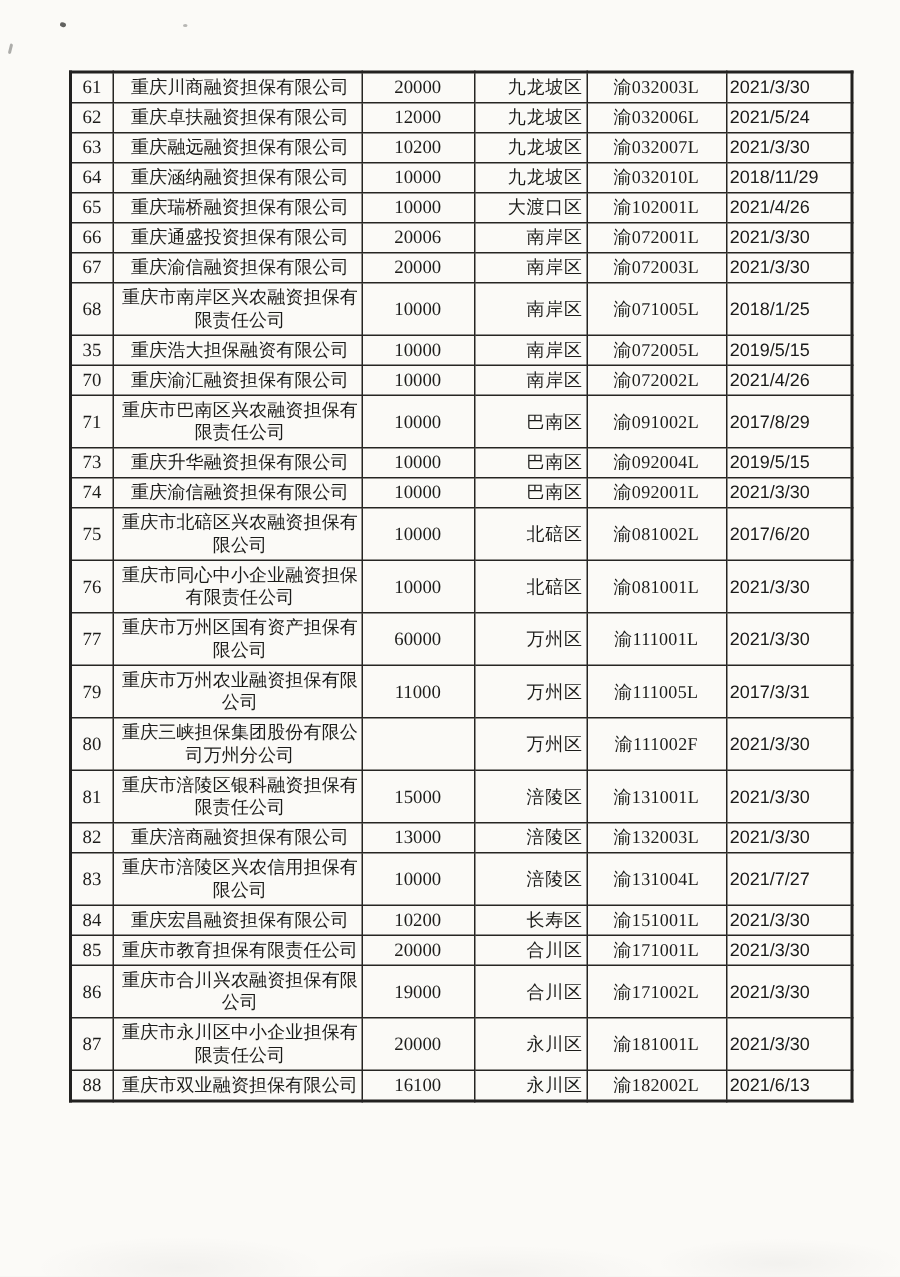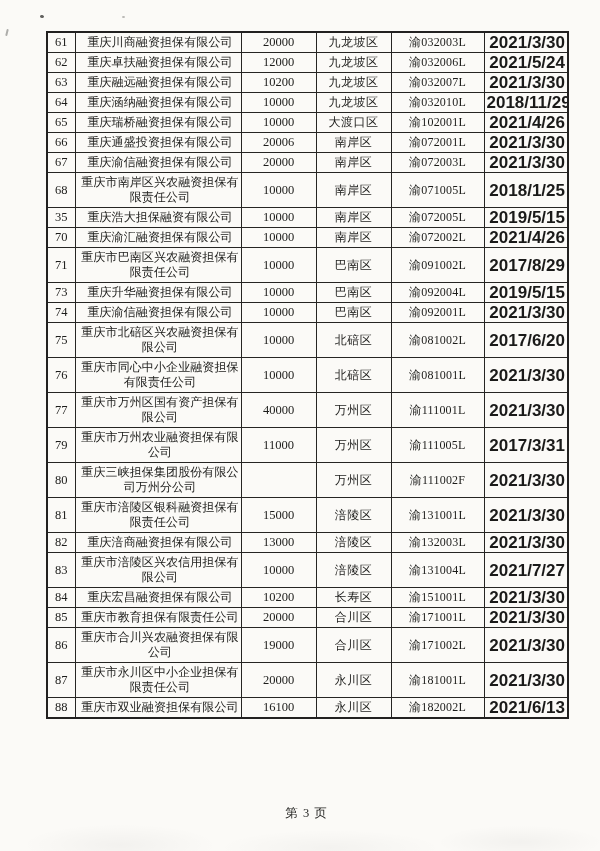--- a/index.html
+++ b/index.html
@@ -20,21 +20,21 @@
     background:
       radial-gradient(140px 30px at 120px 845px, rgba(0,0,0,0.035), transparent 70%),
       radial-gradient(160px 26px at 330px 848px, rgba(0,0,0,0.03), transparent 70%),
       radial-gradient(120px 24px at 520px 842px, rgba(0,0,0,0.035), transparent 70%),
       #fbfaf7;
     color: #1c1c1a;
   }
   table.company-table {
     position: absolute;
     left: 46px;
-    top: 31px;
+    top: 47px;
     width: 521px;
     border-collapse: collapse;
     table-layout: fixed;
     border: 2px solid #222120;
   }
   td {
     border: 1px solid #262523;
     font-size: 12px;
     line-height: 15px;
     padding: 2px 2px;
@@ -60,35 +60,35 @@
     word-break: break-all;
     letter-spacing: 0.1px;
   }
   td.col-capital {
     text-align: center;
     font-family: "Liberation Serif", serif;
     font-size: 12.5px;
     margin-left: 12px;
   }
   td.col-district {
-    text-align: center;
+    text-align: right;
     letter-spacing: 0.5px;
   }
   td.col-license {
     text-align: center;
     font-family: "Liberation Serif", serif;
     font-size: 12px;
     letter-spacing: 0.2px;
     margin-left: 48px;
   }
   td.col-date {
-    text-align: right;
+    text-align: left;
     font-family: "Liberation Sans", sans-serif;
-    font-size: 17px;
-    font-weight: 700;
+    font-size: 12px;
+    font-weight: 400;
     color: #1a1a19;
   }
   .page-footer {
     position: absolute;
     left: 46px;
     top: 805px;
     width: 521px;
     text-align: center;
     font-family: "Liberation Serif", serif;
     font-size: 12.5px;
@@ -255,21 +255,21 @@
           <td class="col-seq">76</td>
           <td class="col-name">重庆市同心中小企业融资担保有限责任公司</td>
           <td class="col-capital">10000</td>
           <td class="col-district">北碚区</td>
           <td class="col-license">渝081001L</td>
           <td class="col-date">2021/3/30</td>
         </tr>
         <tr>
           <td class="col-seq">77</td>
           <td class="col-name">重庆市万州区国有资产担保有限公司</td>
-          <td class="col-capital">40000</td>
+          <td class="col-capital">60000</td>
           <td class="col-district">万州区</td>
           <td class="col-license">渝111001L</td>
           <td class="col-date">2021/3/30</td>
         </tr>
         <tr>
           <td class="col-seq">79</td>
           <td class="col-name">重庆市万州农业融资担保有限公司</td>
           <td class="col-capital">11000</td>
           <td class="col-district">万州区</td>
           <td class="col-license">渝111005L</td>
@@ -343,15 +343,14 @@
           <td class="col-seq">88</td>
           <td class="col-name">重庆市双业融资担保有限公司</td>
           <td class="col-capital">16100</td>
           <td class="col-district">永川区</td>
           <td class="col-license">渝182002L</td>
           <td class="col-date">2021/6/13</td>
         </tr>
       </tbody>
   </table>
 
-  <div class="page-footer">第 3 页</div>
 
 </div>
 
 </body></html>

